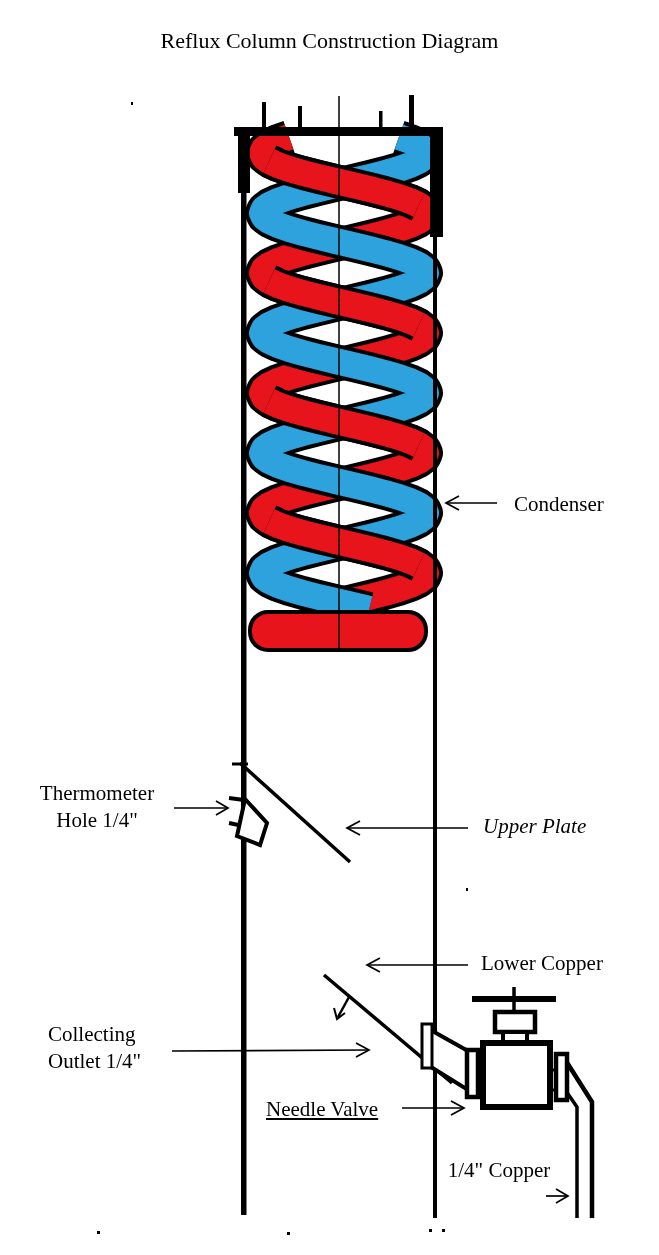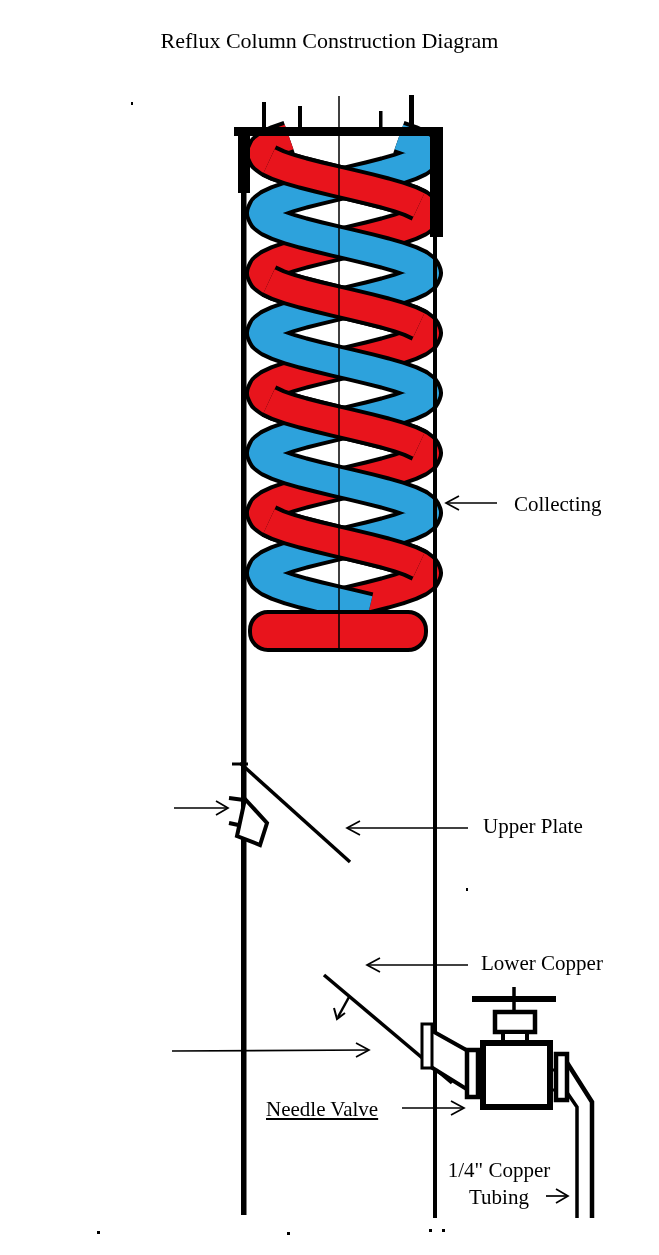--- a/index.html
+++ b/index.html
@@ -124,28 +124,35 @@
     <g fill="#000">
       <rect x="131" y="102" width="2" height="3"></rect>
       <rect x="466" y="888" width="2" height="3"></rect>
       <rect x="97" y="1231" width="3" height="3"></rect>
       <rect x="287" y="1232" width="3" height="3"></rect>
       <rect x="429" y="1229" width="3" height="3"></rect>
       <rect x="442" y="1229" width="3" height="3"></rect>
     </g>
   </svg>
 
-  <div class="lbl" style="left:514px;top:491px;">Collecting</div>
+  <div class="lbl" style="left:514px;top:491px;">Condenser</div>
 
+  <div class="lbl center" style="left:18px;top:780px;width:158px;">
+    <div>Thermometer</div>
+    <div>Hole 1/4"</div>
+  </div>
 
-  <div class="lbl" style="left:483px;top:813px;">Upper Plate</div>
+  <div class="lbl" style="left:483px;top:813px;font-style:italic;">Upper Plate</div>
 
   <div class="lbl" style="left:481px;top:950px;">Lower Copper</div>
 
+  <div class="lbl" style="left:48px;top:1021px;">
+    <div>Collecting</div>
+    <div>Outlet 1/4"</div>
+  </div>
 
   <div class="lbl" style="left:266px;top:1096px;text-decoration:underline;">Needle Valve</div>
 
   <div class="lbl center" style="left:436px;top:1157px;width:126px;">
     <div>1/4" Copper</div>
-    <div>Tubing</div>
   </div>
 
 </div>
 
 </body></html>

